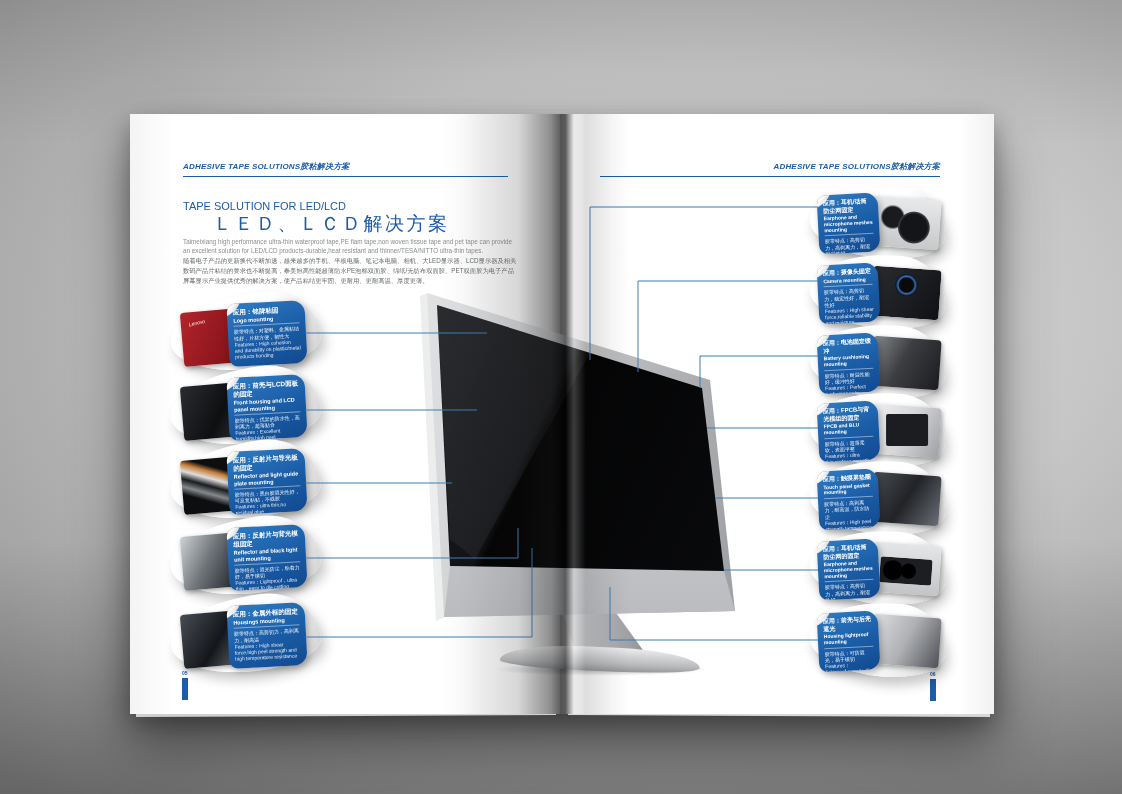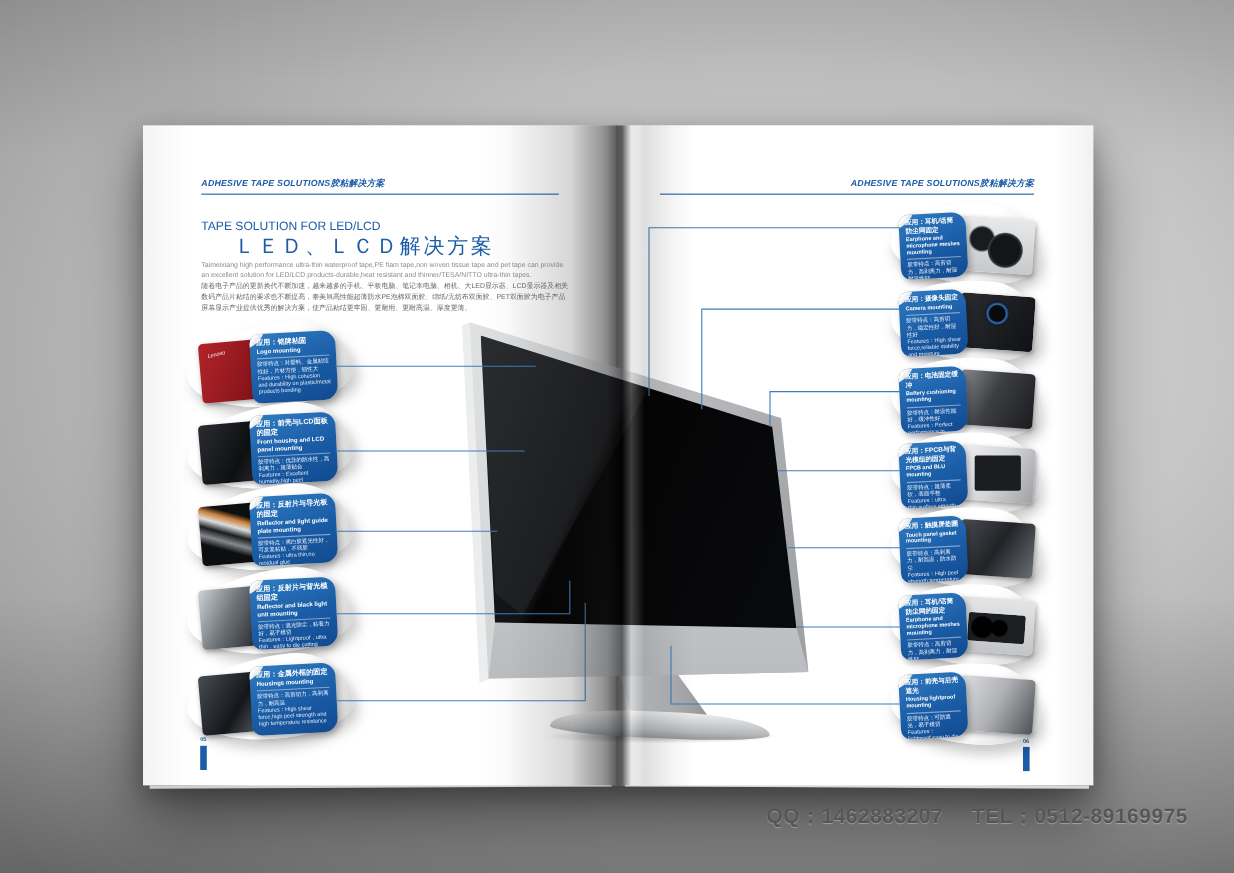--- a/index.html
+++ b/index.html
@@ -305,17 +305,14 @@
         <polyline points="688,314 577,314"></polyline>
         <polyline points="688,384 585,384"></polyline>
         <polyline points="688,456 594,456"></polyline>
         <polyline points="688,526 480,526 480,473"></polyline>
       </g>
     </svg>
 
     <div class="fold"></div>
   </div>
 
-  <div class="contact">
-    <span>QQ：</span><span>1462883207</span><span class="gap"></span><span>TEL：</span><span>0512-89169975</span>
-  </div>
 
 </div>
 
 </body></html>

